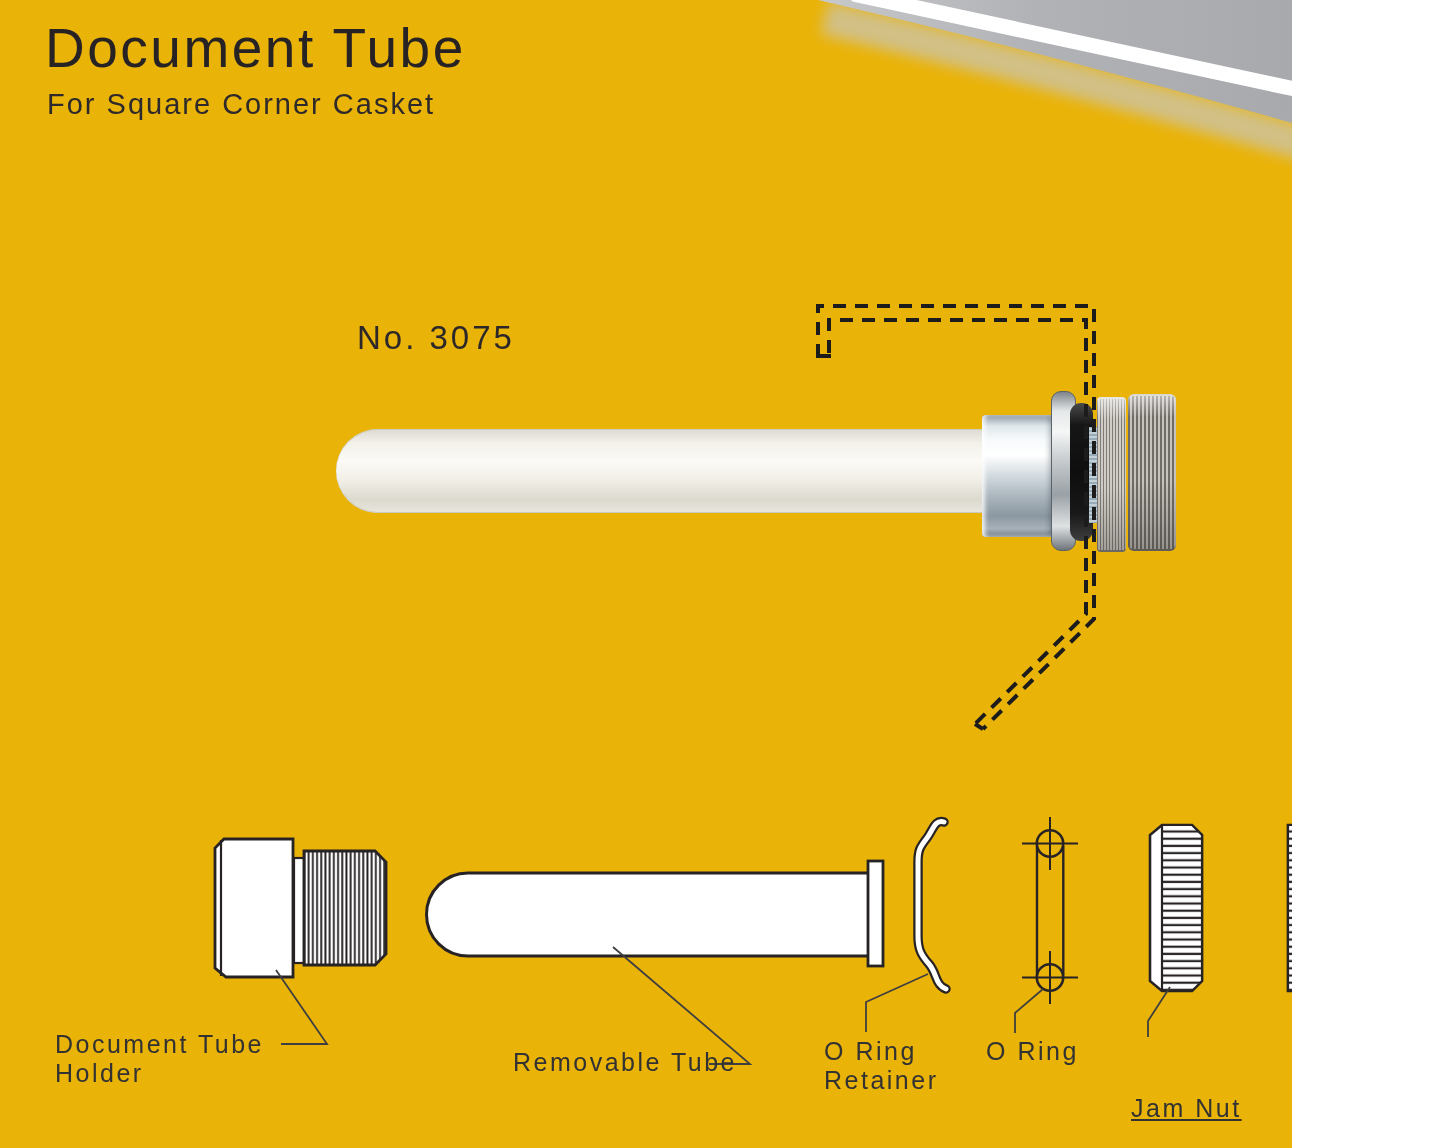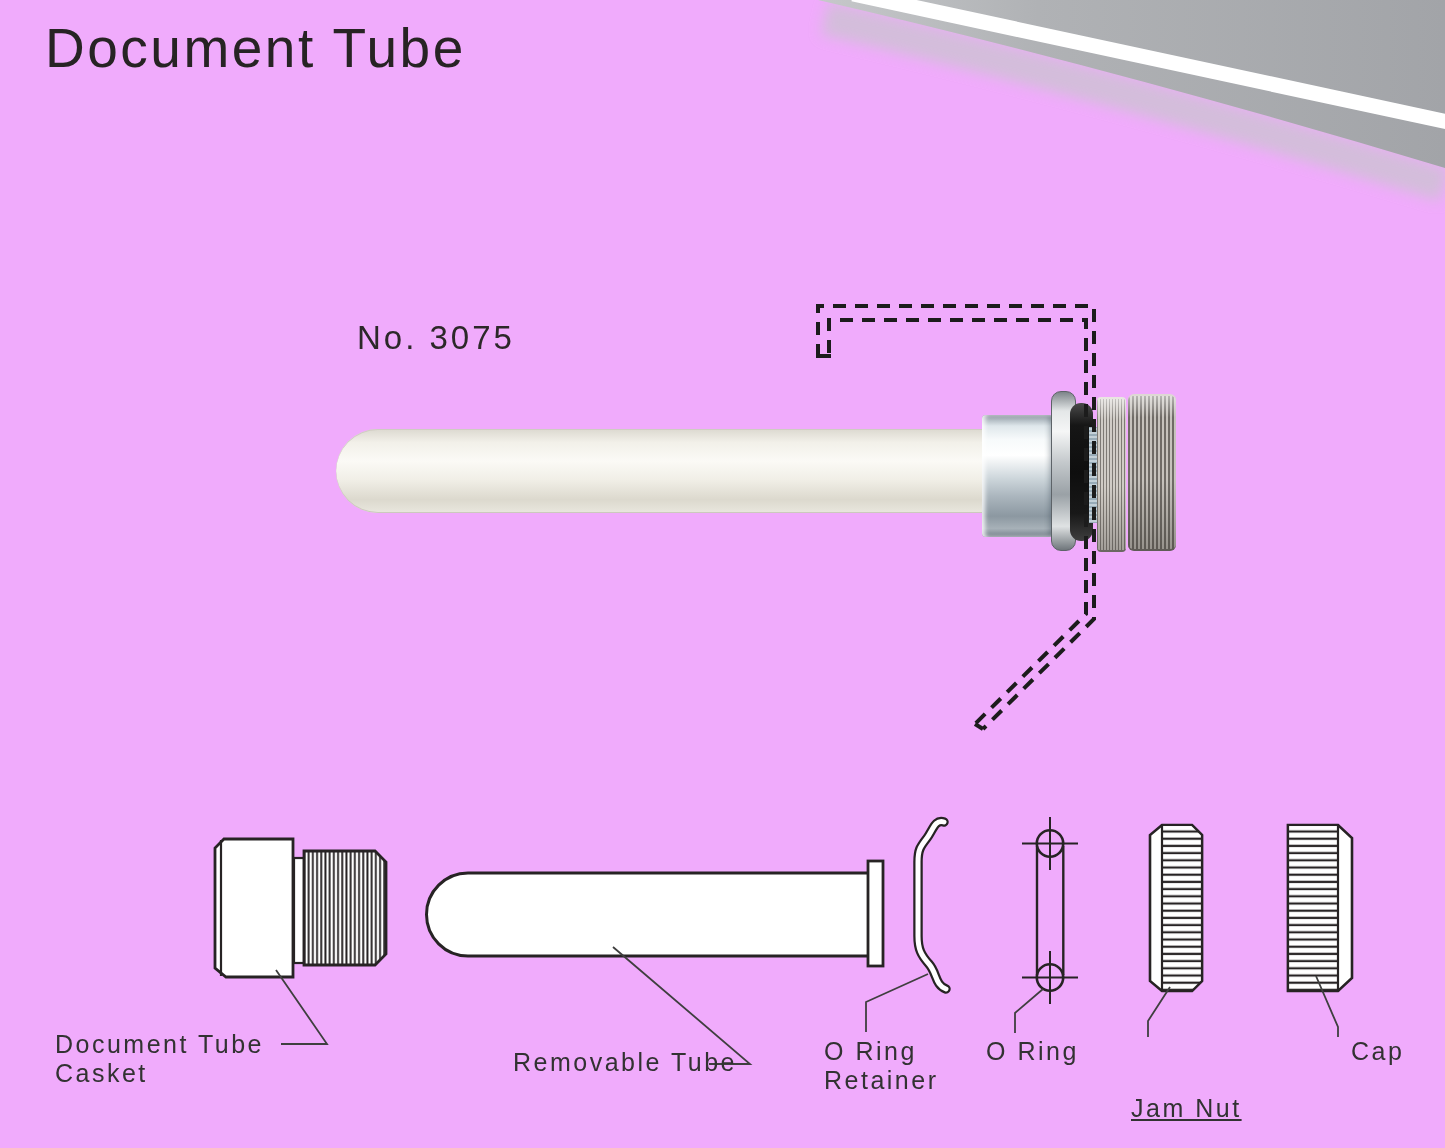--- a/index.html
+++ b/index.html
@@ -1,16 +1,16 @@
 <!DOCTYPE html>
 <html><head>
 <meta charset="utf-8">
 <style>
   html,body{margin:0;padding:0;background:#ffffff;}
-  #page{position:relative;width:1445px;height:1148px;background:#f0abfc;overflow:hidden;
+  #page{position:relative;width:1292px;height:1148px;background:#eab308;overflow:hidden;
         font-family:"Liberation Sans",sans-serif;color:#2b2b2b;}
   .abs{position:absolute;}
   
   #title{left:45px;top:16px;font-size:55px;letter-spacing:2.5px;color:#272324;white-space:nowrap;}
   #subtitle{left:47px;top:88px;font-size:29px;letter-spacing:2px;color:#2e2a2b;white-space:nowrap;}
   #model-no{left:357px;top:319px;font-size:33px;letter-spacing:3px;color:#2c2829;white-space:nowrap;}
   
   .photo-part{position:absolute;}
   #p-tube{left:336px;top:429px;width:660px;height:84px;border-radius:42px 0 0 42px;
     background:linear-gradient(180deg,#dcd9d0 0%,#f2f0e9 16%,#fbfaf6 38%,#f1efe7 60%,#dcd9ce 84%,#e9e7de 100%);
@@ -52,20 +52,21 @@
       <filter id="blurf" x="-20%" y="-60%" width="140%" height="260%">
         <feGaussianBlur stdDeviation="7"></feGaussianBlur>
       </filter>
     </defs>
     <path d="M825,18 Q1125,88 1445,185" stroke="#c5c7c9" stroke-width="34" fill="none" filter="url(#blurf)" opacity="0.65"></path>
     <path d="M818,0 Q1120,70 1445,168 L1445,0 Z" fill="url(#sg)"></path>
     <path d="M853,-6 Q1140,56 1448,122" stroke="#ffffff" stroke-width="15" fill="none"></path>
   </svg>
 
   <div class="abs" id="title">Document Tube</div>
+  <div class="abs" id="subtitle">For Square Corner Casket</div>
   <div class="abs" id="model-no">No. 3075</div>
 
   <div>
     <div class="photo-part" id="p-tube"></div>
     <div class="photo-part" id="p-collar"></div>
     <div class="photo-part" id="p-washer"></div>
     <div class="photo-part" id="p-oring"></div>
     <div class="photo-part" id="p-thread"></div>
     <div class="photo-part" id="p-jamnut"></div>
     <div class="photo-part" id="p-cap"></div>
@@ -133,21 +134,21 @@
       <polyline points="613,947 750,1064 709,1064"></polyline>
       <polyline points="928,974 866,1002 866,1032"></polyline>
       <polyline points="1043,989 1015,1013 1015,1033"></polyline>
       <polyline points="1170,987 1148,1021 1148,1037"></polyline>
       <polyline points="1316,976 1338,1027 1338,1037"></polyline>
     </g>
   </svg>
 
   <div class="dlabel" style="left:55px;top:1030px;">
     <div>Document Tube</div>
-    <div>Casket</div>
+    <div>Holder</div>
   </div>
   <div class="dlabel" style="left:477px;top:1048px;margin-left:36px;">Removable Tube</div>
   <div class="dlabel" style="left:824px;top:1037px;">
     <div>O Ring</div>
     <div>Retainer</div>
   </div>
   <div class="dlabel" style="left:986px;top:1037px;">O Ring</div>
   <div class="dlabel" style="left:1131px;top:1094px;text-decoration:underline;">Jam Nut</div>
   <div class="dlabel" style="left:1351px;top:1037px;">Cap</div>
 

